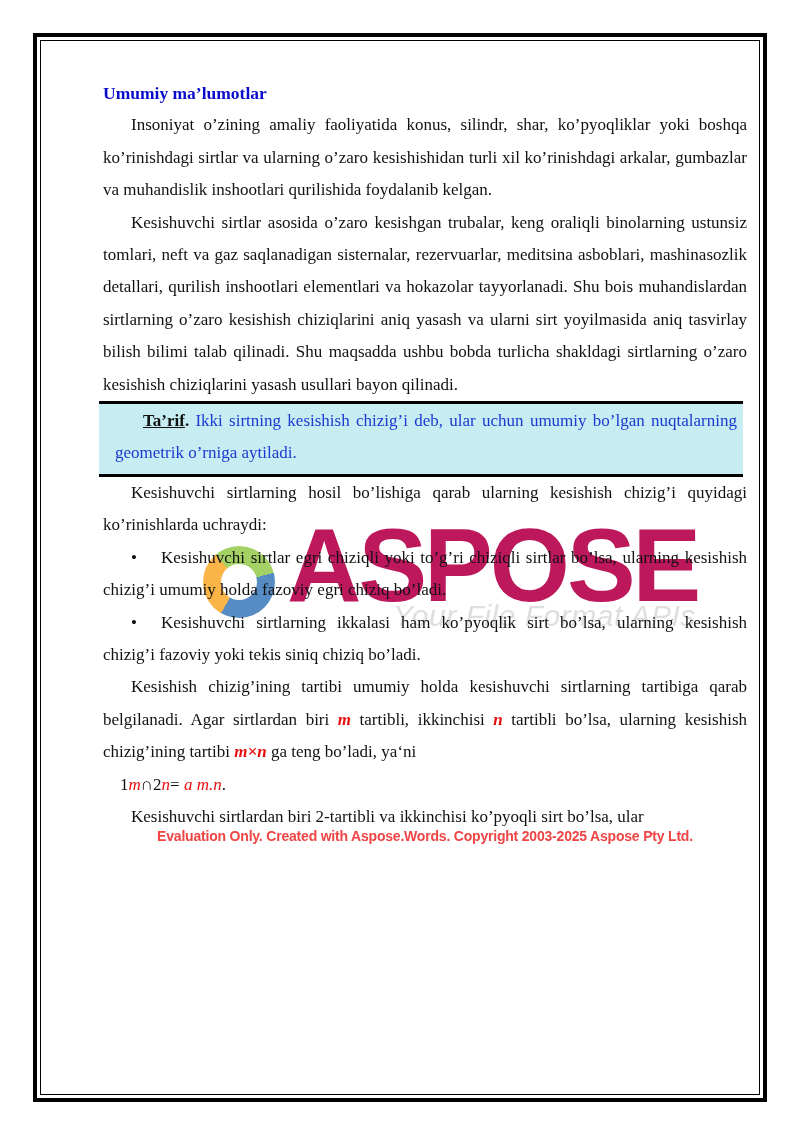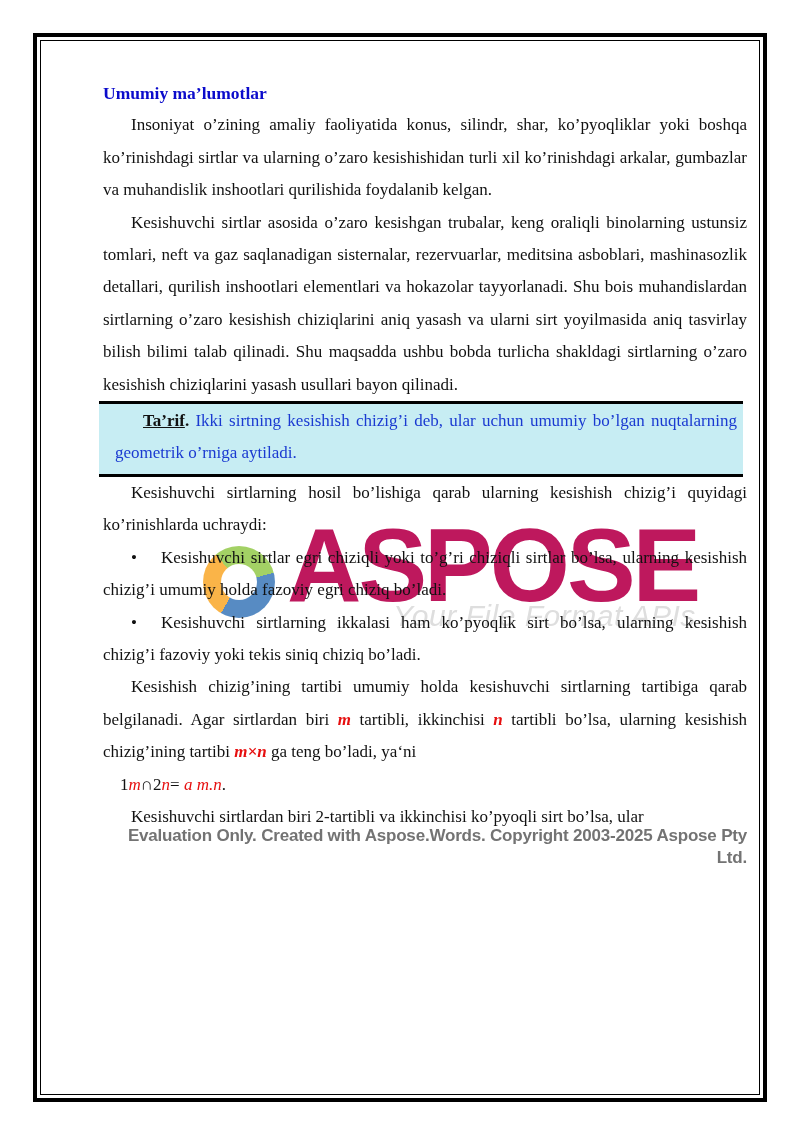--- a/index.html
+++ b/index.html
@@ -59,21 +59,21 @@
   }
   .wm-tagline{
     position:absolute;left:352px;top:558px;
     font-family:"Liberation Sans",sans-serif;
     font-size:30px;color:#dedede;letter-spacing:.5px;font-style:italic;
   }
 
   .eval-note{
     position:relative;z-index:2;margin:-8px 0 0 0;
     font-family:"Liberation Sans",sans-serif;font-weight:bold;
-    font-size:17px;color:#737373;text-align:right;text-indent:0;
+    font-size:14px;color:#ef4444;text-align:center;text-indent:0;
     letter-spacing:-.2px;line-height:22px;
   }
 </style>
 </head>
 <body>
 
 <div class="page">
   <div class="page-inner">
 
     <div class="watermark">

